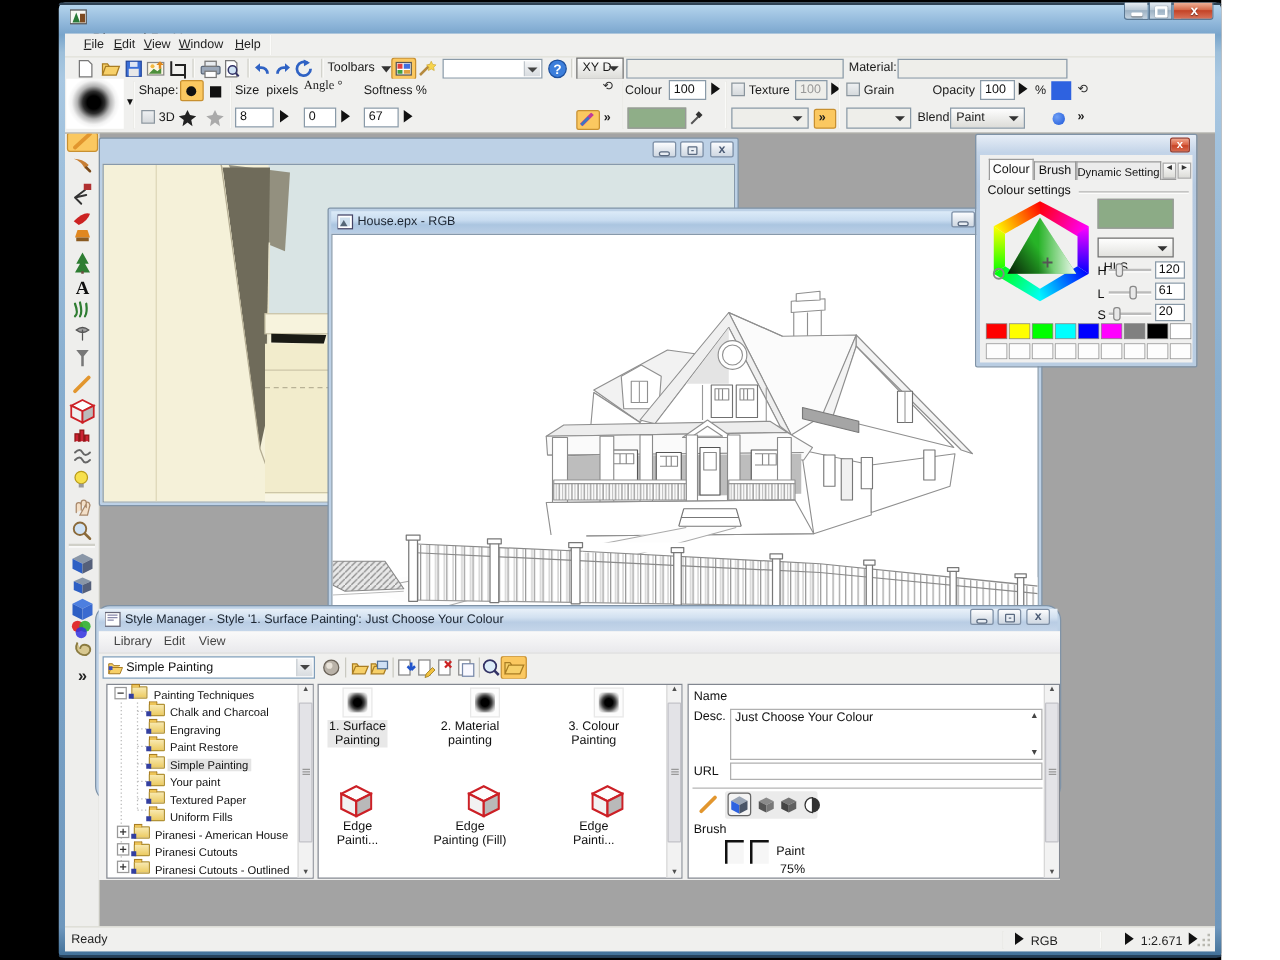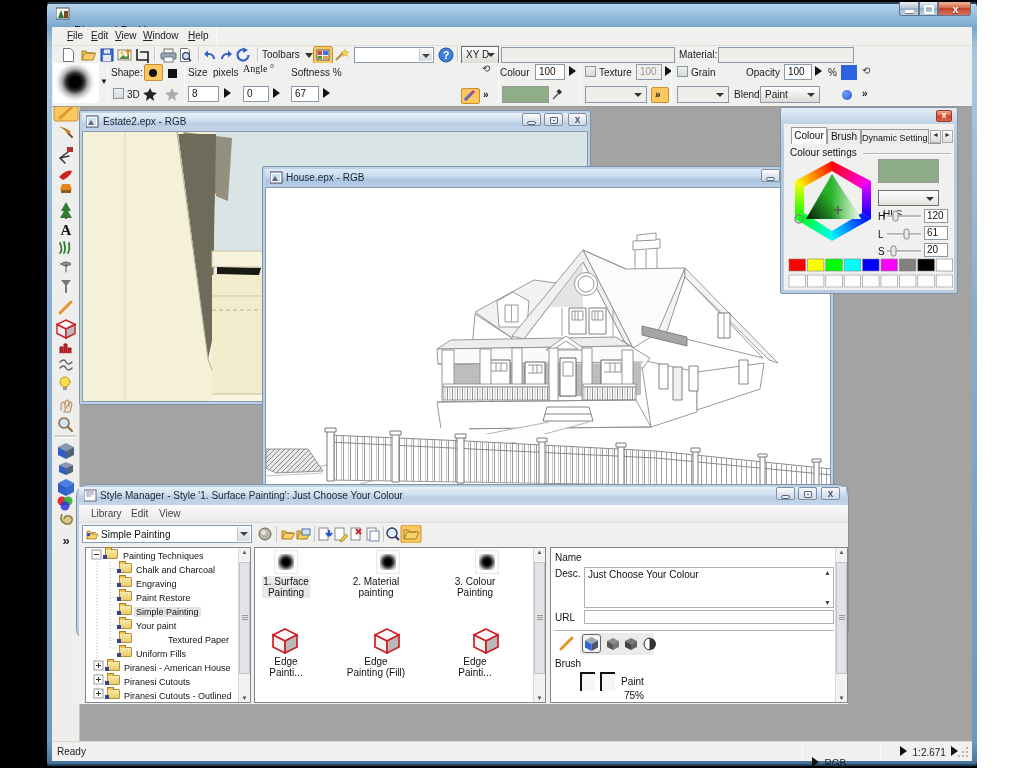--- a/index.html
+++ b/index.html
@@ -329,45 +329,37 @@
           </g>
         <text x="14" y="438" font-size="13" font-weight="bold" fill="#222" text-anchor="middle" font-family="Liberation Sans">»</text>
       </g>
     </svg>
   </div>
   <div id="canvas"></div>
 
   <div id="statusbar">
     <span style="position:absolute;left:5px;top:4px;">Ready</span>
     <div class="sbsep" style="left:750px"></div>
-    <span style="position:absolute;left:760px;top:4px;margin-top:11px;"><span class="tri"></span>&nbsp; RGB</span>
+    <span style="position:absolute;left:760px;top:4px;"><span class="tri"></span>&nbsp; RGB</span>
     <div class="sbsep" style="left:828px"></div>
     <span style="position:absolute;left:848px;top:4px;"><span class="tri"></span>&nbsp; 1:2.671 &nbsp;<span class="tri"></span></span>
     <svg style="position:absolute;right:2px;bottom:2px;" width="14" height="14">
         <g fill="#b8b8b0">
           <rect x="10" y="2" width="2" height="2"></rect>
           <rect x="10" y="6" width="2" height="2"></rect>
           <rect x="10" y="10" width="2" height="2"></rect>
           <rect x="6" y="6" width="2" height="2"></rect>
           <rect x="6" y="10" width="2" height="2"></rect>
           <rect x="2" y="10" width="2" height="2"></rect>
         </g>
       </svg>
   </div>
 </div>
 
 <div id="estate" class="cwin" style="left:79px; top:110px; width:512px; height:295px;">
-  <div class="ctitle">
-      <svg style="position:absolute;left:4px;top:2px" width="13" height="13" viewBox="0 0 13 13">
-        <rect x="0" y="1" width="12" height="11" fill="#fff" stroke="#446"></rect>
-        <rect x="2" y="3" width="8" height="7" fill="#cfe0ee"></rect>
-        <path d="M2 10 L5 5 L8 10 Z" fill="#567"></path>
-      </svg>
-      <span class="txt">Estate2.epx - RGB</span>
-    </div>
   <div class="cbtn" style="left:442px">
       <div class="mn"></div>
     </div>
   <div class="cbtn" style="left:464px">
       <div class="mx"></div>
     </div>
   <div class="cbtn" style="left:488px">
       <i class="cx">x</i>
     </div>
   <div id="estcontent" style="position:absolute;left:2px;top:20px;width:506px;height:271px;background:#f5f1d9;overflow:hidden;border:1px solid #8799ab;">
@@ -680,21 +672,21 @@
         <span style="position:absolute;left:50px;top:17px;">Chalk and Charcoal</span>
       <div style="position:absolute;left:33px;top:29px;" class="tfold"></div>
         <span style="position:absolute;left:50px;top:31px;">Engraving</span>
       <div style="position:absolute;left:33px;top:43px;" class="tfold"></div>
         <span style="position:absolute;left:50px;top:45px;">Paint Restore</span>
       <div style="position:absolute;left:33px;top:57px;" class="tfold"></div>
         <span style="position:absolute;left:48px;top:59px;background:#e4e4e4;padding:0 2px;">Simple Painting</span>
       <div style="position:absolute;left:33px;top:71px;" class="tfold"></div>
         <span style="position:absolute;left:50px;top:73px;">Your paint</span>
       <div style="position:absolute;left:33px;top:85px;" class="tfold"></div>
-        <span style="position:absolute;left:50px;top:87px;margin-left:32px;">Textured Paper</span>
+        <span style="position:absolute;left:50px;top:87px;">Textured Paper</span>
       <div style="position:absolute;left:33px;top:99px;" class="tfold"></div>
         <span style="position:absolute;left:50px;top:101px;">Uniform Fills</span>
       <div style="position:absolute;left:21px;top:113px;" class="tfold"></div>
         <span style="position:absolute;left:38px;top:115px;">Piranesi - American House</span>
       <div style="position:absolute;left:21px;top:127px;" class="tfold"></div>
         <span style="position:absolute;left:38px;top:129px;">Piranesi Cutouts</span>
       <div style="position:absolute;left:21px;top:141px;" class="tfold"></div>
         <span style="position:absolute;left:38px;top:143px;">Piranesi Cutouts - Outlined</span>
       <div class="sbv" style="position:absolute;right:0;top:0;width:12px;height:154px;">
           <div class="sbthumb" style="top:14px;height:112px;">

